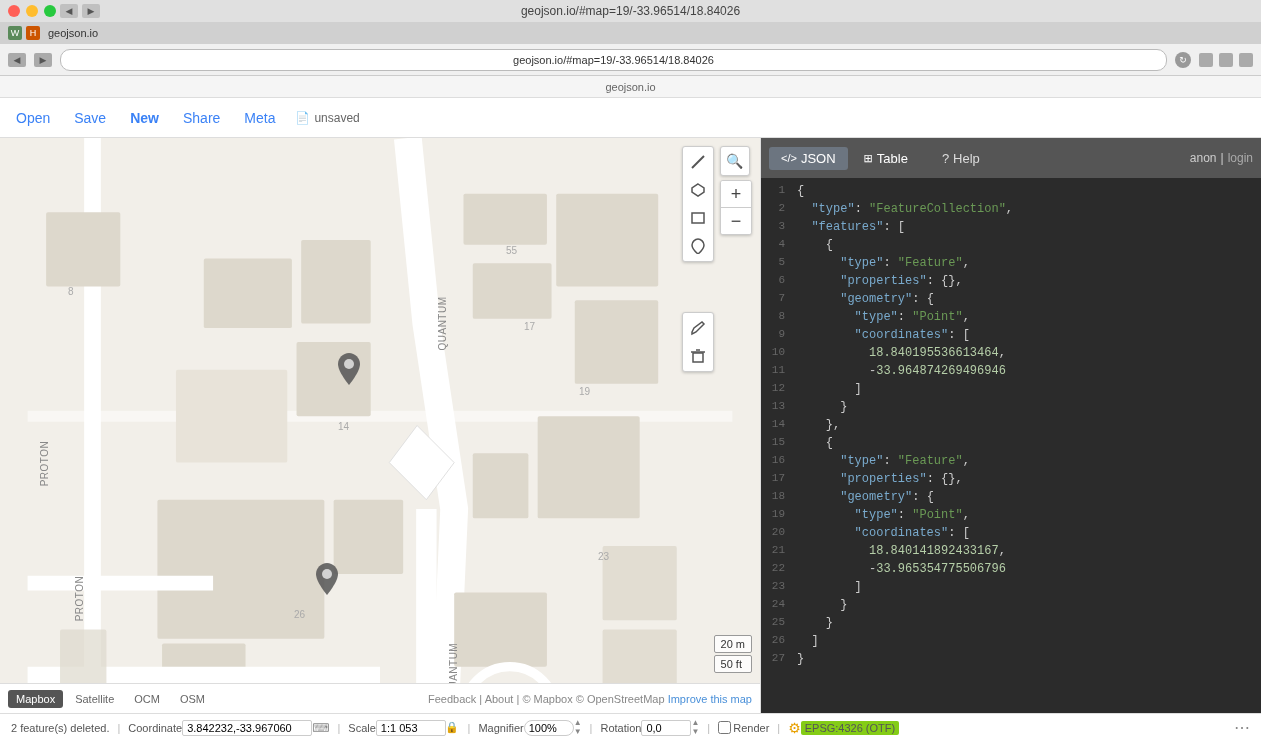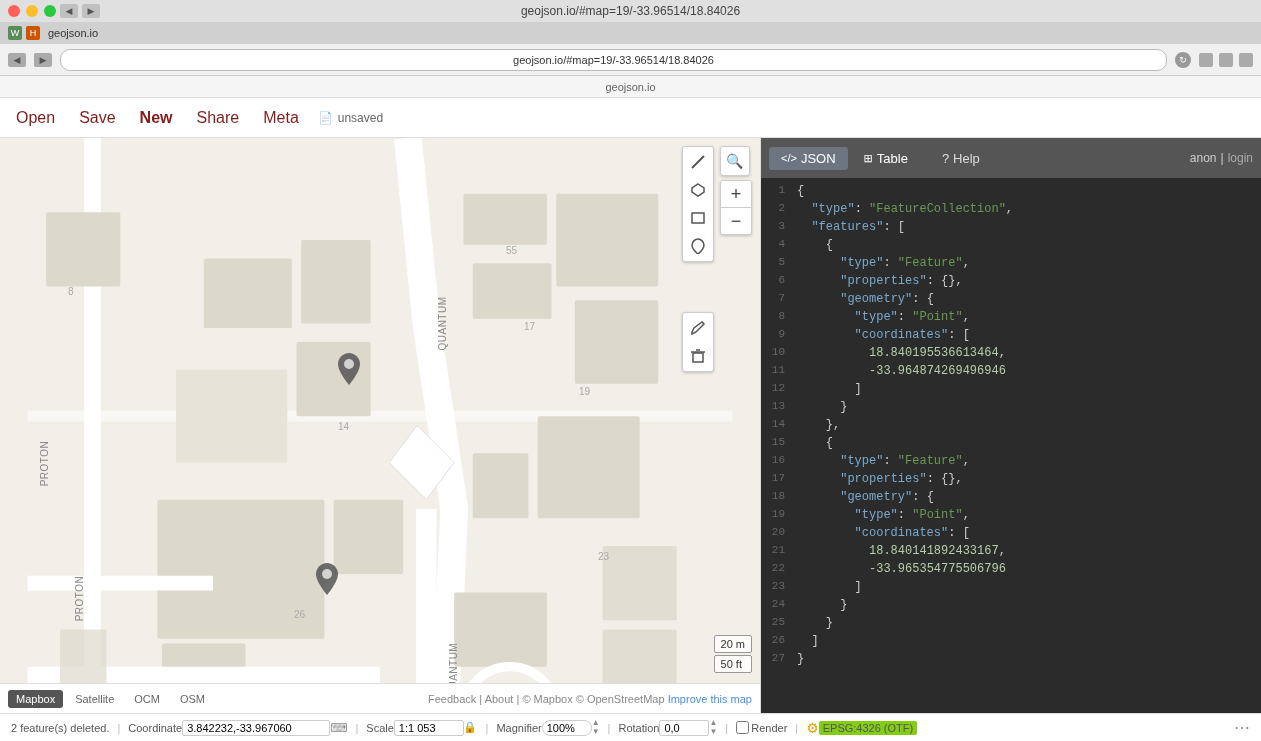--- a/index.html
+++ b/index.html
@@ -122,22 +122,22 @@
     .main-toolbar {
       height: 40px;
       background: #fff;
       border-bottom: 1px solid #ddd;
       display: flex;
       align-items: center;
       padding: 0 12px;
       gap: 16px;
     }
     .toolbar-btn {
-      color: #7f1d1d;
-      font-size: 16px;
+      color: #3b82f6;
+      font-size: 14px;
       cursor: pointer;
       padding: 2px 4px;
     }
     .unsaved-badge {
       display: flex;
       align-items: center;
       gap: 4px;
       color: #666;
       font-size: 12px;
     }
@@ -773,21 +773,21 @@
         </div>
     </div>
 
   </div>
 
   <div class="status-bar">
     <span>2 feature(s) deleted.</span>
     <span class="status-divider">|</span>
     <div class="status-item">
       <span>Coordinate</span>
-      <input class="status-input" value="3.842232,-33.967060" style="width: 148px;" readonly="">
+      <input class="status-input" value="3.842232,-33.967060" style="width: 130px;" readonly="">
       <span style="font-size:12px; color:#888;">⌨</span>
     </div>
     <span class="status-divider">|</span>
     <div class="status-item">
       <span>Scale</span>
       <input class="status-input" value="1:1 053" style="width: 70px;" readonly="">
       <span class="status-lock">🔒</span>
     </div>
     <span class="status-divider">|</span>
     <div class="status-item">

